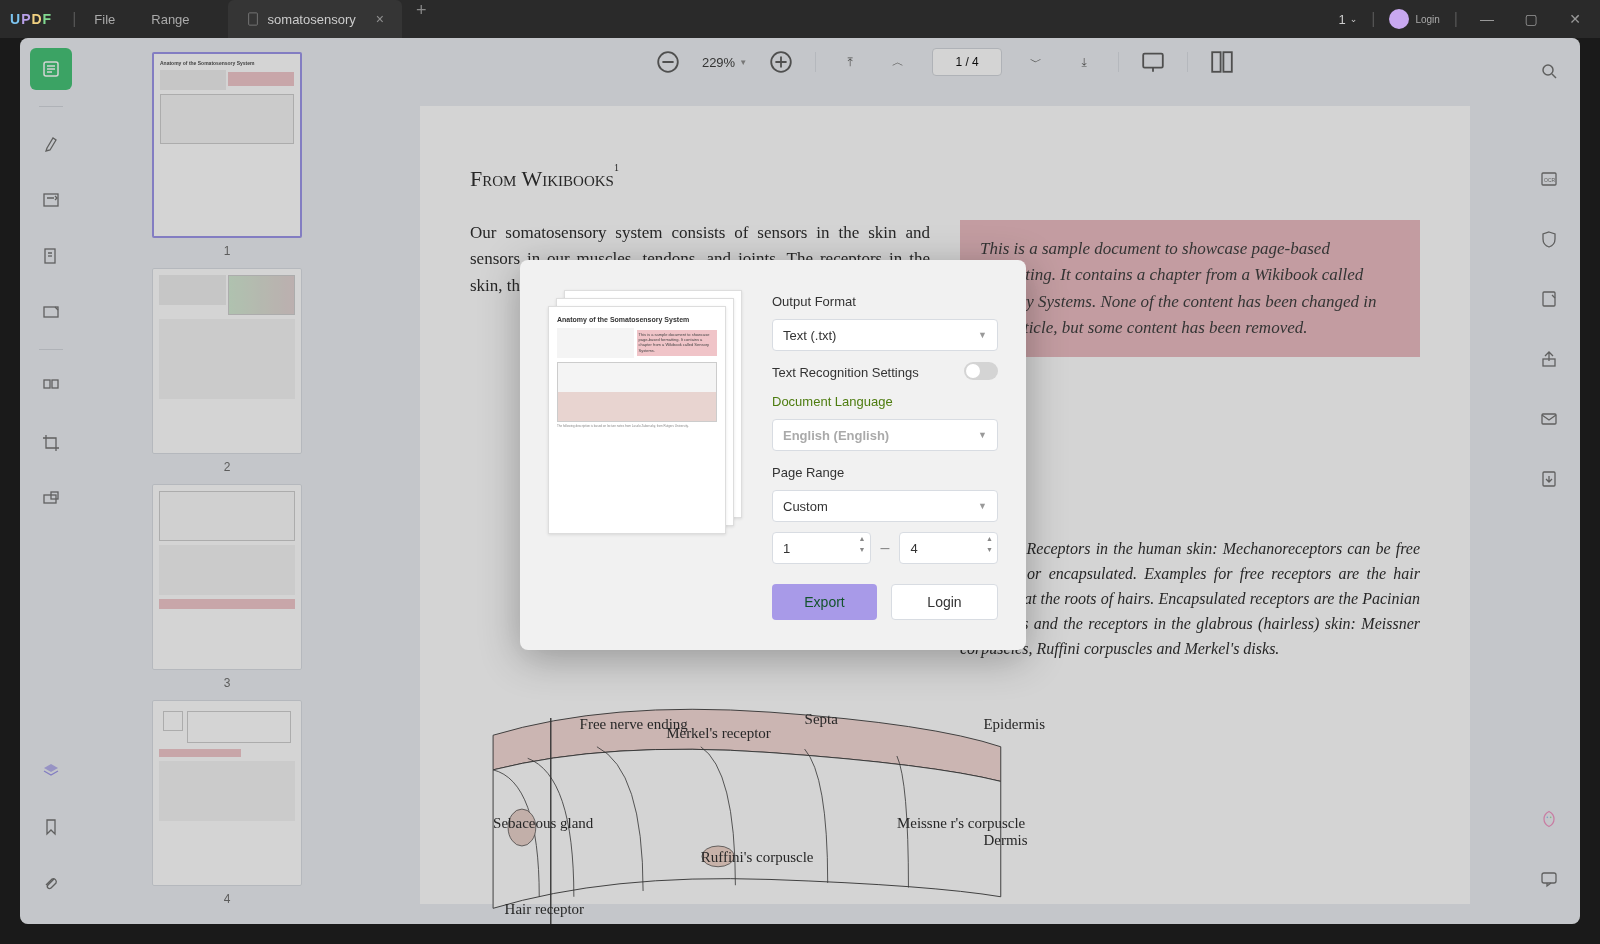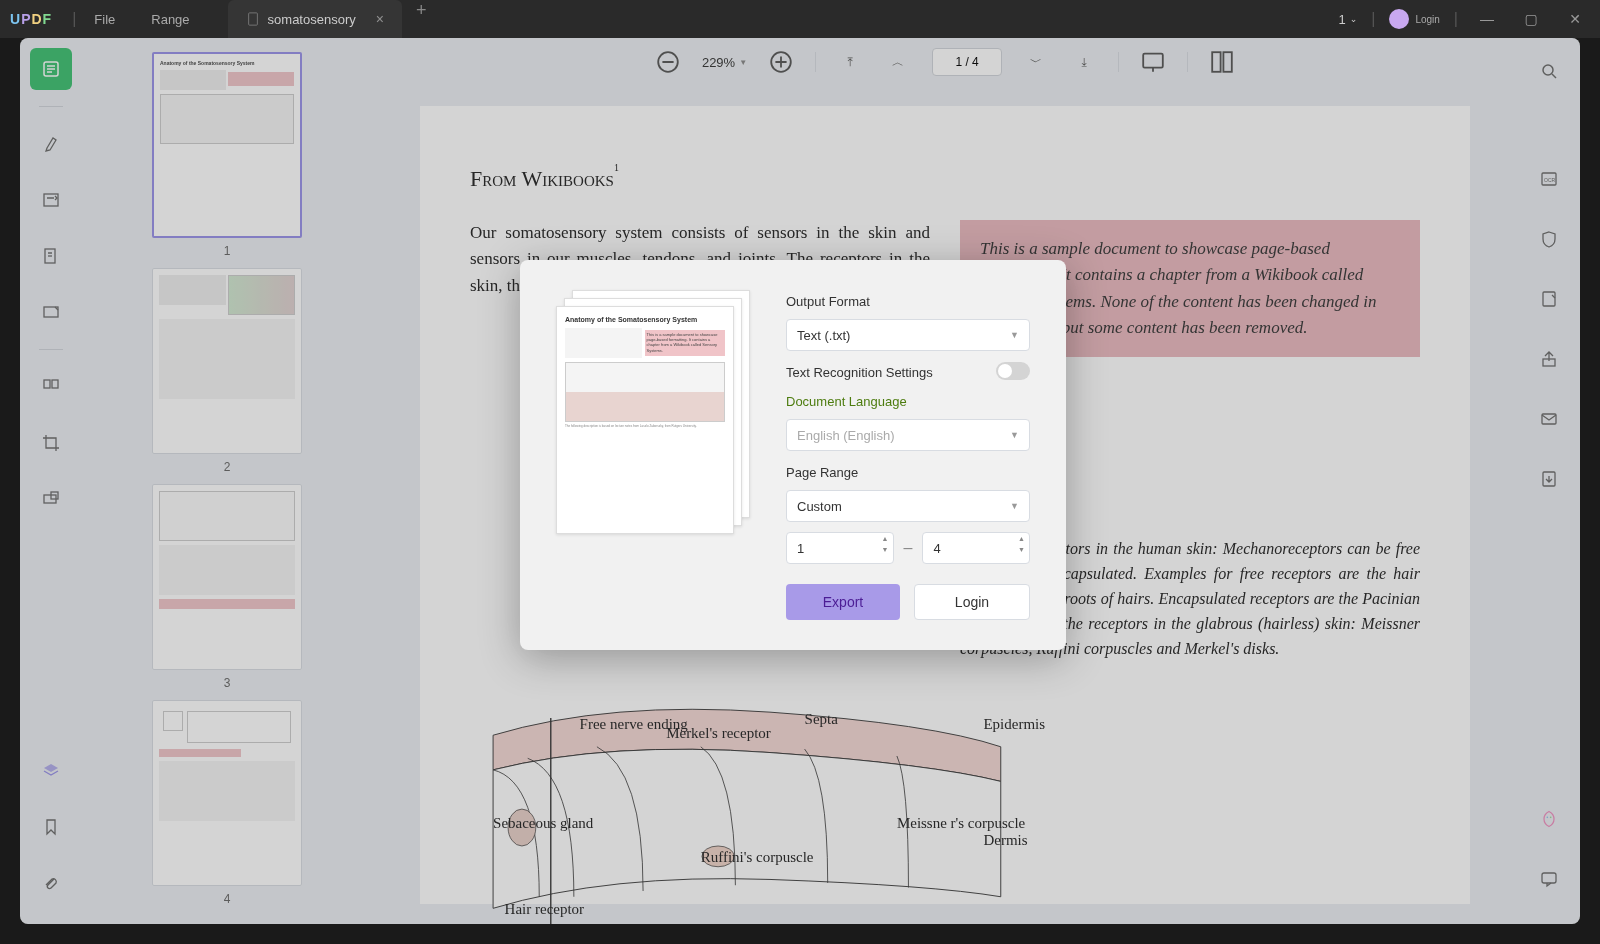--- a/index.html
+++ b/index.html
@@ -62,47 +62,47 @@
 
 
 .right-sidebar { width: 62px; padding: 12px 0; display: flex; flex-direction: column; align-items: center; gap: 18px; }
 .right-bottom { margin-top: auto; padding-bottom: 12px; display: flex; flex-direction: column; align-items: center; gap: 18px; }
 .ai-icon { width: 24px; height: 24px; }
 
 
 .dim { position: absolute; inset: 0; background: rgba(60,60,60,0.22); z-index: 5; }
 
 
-.modal { position: absolute; top: 260px; left: 520px; width: 546px; background: #f1f1f1; border-radius: 8px; z-index: 10; display: flex; padding: 30px 36px; gap: 30px; box-shadow: 0 8px 40px rgba(0,0,0,0.3); }
+.modal { position: absolute; top: 260px; left: 520px; width: 506px; background: #f1f1f1; border-radius: 8px; z-index: 10; display: flex; padding: 30px 28px; gap: 24px; box-shadow: 0 8px 40px rgba(0,0,0,0.3); }
 .modal-preview { width: 200px; position: relative; }
 .preview-stack { position: relative; width: 200px; height: 250px; }
 .preview-page { position: absolute; background: #fff; border: 1px solid #ddd; box-shadow: 0 1px 3px rgba(0,0,0,0.1); padding: 8px; font-size: 5px; line-height: 1.3; color: #444; }
 .preview-page.p3 { top: 0; left: 16px; width: 178px; height: 228px; }
 .preview-page.p2 { top: 8px; left: 8px; width: 178px; height: 228px; }
 .preview-page.p1 { top: 16px; left: 0; width: 178px; height: 228px; }
 .preview-title { font-size: 7px; font-weight: 600; margin-bottom: 4px; color: #333; }
 .preview-note { background: #f0c4c8; padding: 2px; font-size: 4px; margin: 2px 0; }
 .preview-fig { height: 60px; border: 0.5px solid #ccc; margin-top: 4px; background: linear-gradient(to bottom, #f4f4f4 50%, #e8d4d0 50%); }
 .modal-form { flex: 1; display: flex; flex-direction: column; gap: 10px; }
 .form-label { font-size: 13px; color: #333; margin-top: 4px; }
 .form-label.muted { color: #4d7c0f; }
 .form-hint { font-size: 11px; color: #aaa; line-height: 1.4; margin-top: -4px; }
 .select-box { height: 32px; background: #fff; border: 1px solid #d8dce2; border-radius: 4px; padding: 0 10px; display: flex; align-items: center; font-size: 13px; color: #333; position: relative; cursor: pointer; }
-.select-box.disabled { color: #aaa; }
+.select-box.disabled { color: #aaa; font-weight: bold; }
 .select-box .arrow { margin-left: auto; color: #999; font-size: 9px; }
 .toggle-row { display: flex; align-items: center; justify-content: space-between; }
 .toggle { width: 34px; height: 18px; background: #d4d4d4; border-radius: 9px; position: relative; cursor: pointer; }
 .toggle::after { content: ""; position: absolute; top: 2px; left: 2px; width: 14px; height: 14px; background: #fff; border-radius: 50%; }
 .range-row { display: flex; align-items: center; gap: 10px; }
 .spinner { flex: 1; height: 32px; background: #fff; border: 1px solid #d8dce2; border-radius: 4px; padding: 0 10px; display: flex; align-items: center; font-size: 13px; color: #333; position: relative; }
 .spinner .spin-btns { position: absolute; right: 4px; top: 2px; display: flex; flex-direction: column; font-size: 7px; color: #888; line-height: 1; gap: 4px; }
 .dash { color: #888; }
 .modal-btns { display: flex; gap: 14px; margin-top: 10px; }
 .btn { flex: 1; height: 36px; border-radius: 4px; display: flex; align-items: center; justify-content: center; font-size: 14px; cursor: pointer; }
-.btn.primary { background: #a89ae8; color: #4c1d95; }
+.btn.primary { background: #a89ae8; color: #14532d; }
 .btn.secondary { background: #fff; border: 1px solid #d8dce2; color: #333; }
 
 .skin-svg text { font-family: Georgia, serif; font-size: 13px; fill: #222; }
 </style>
 </head>
 <body>
 
 <div class="titlebar">
   <div class="logo">
     <span class="u">U</span><span class="p">P</span><span class="d">D</span><span class="f">F</span>

